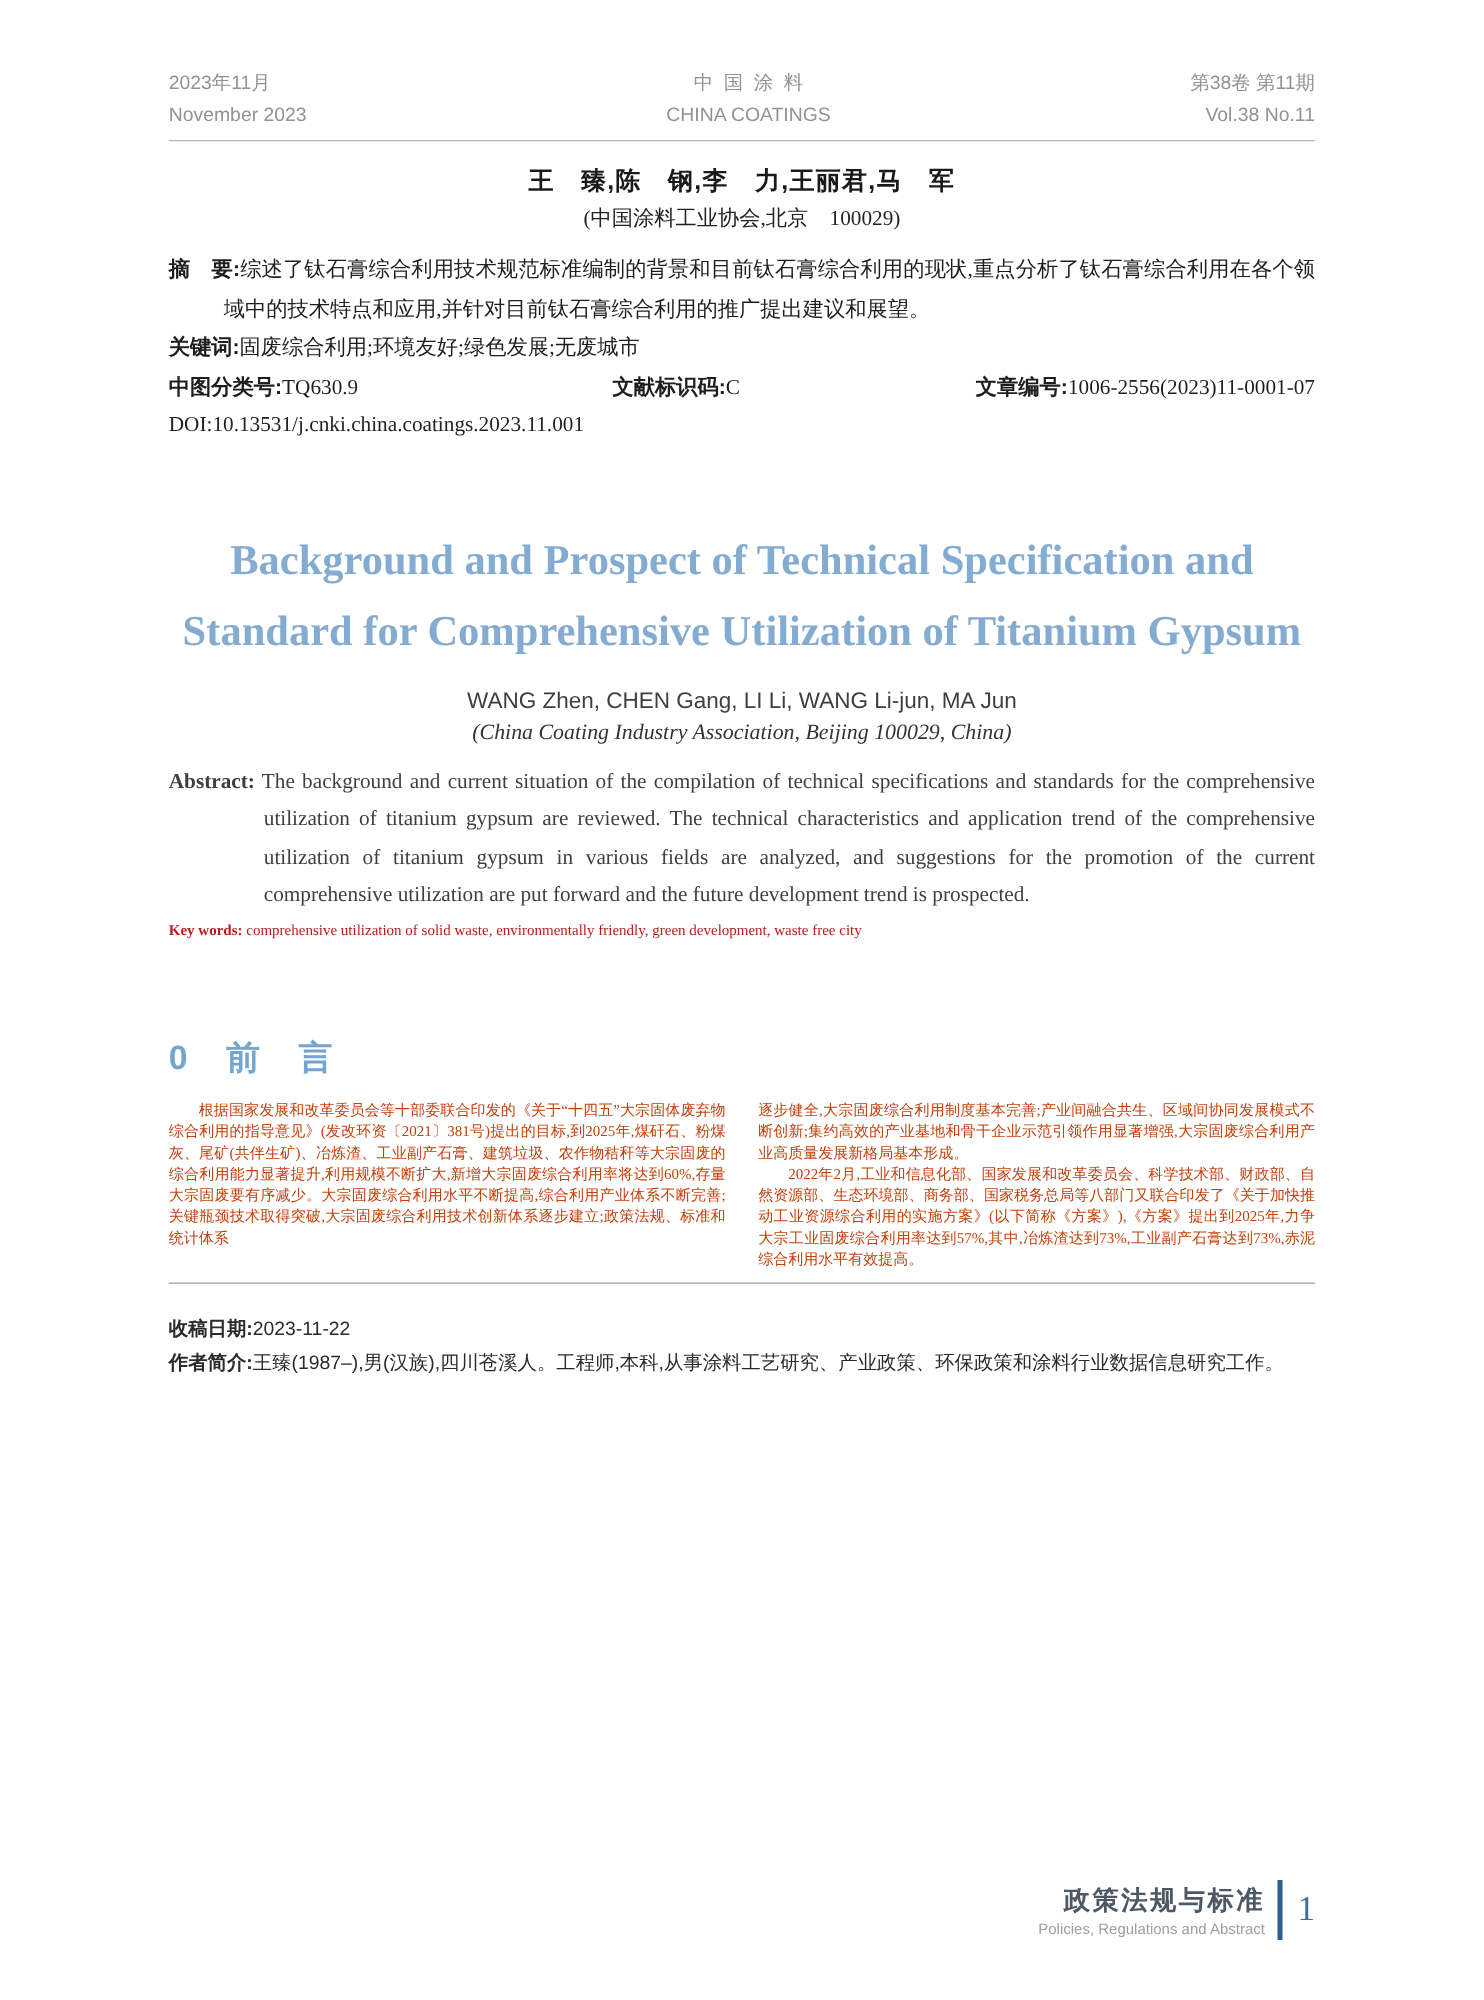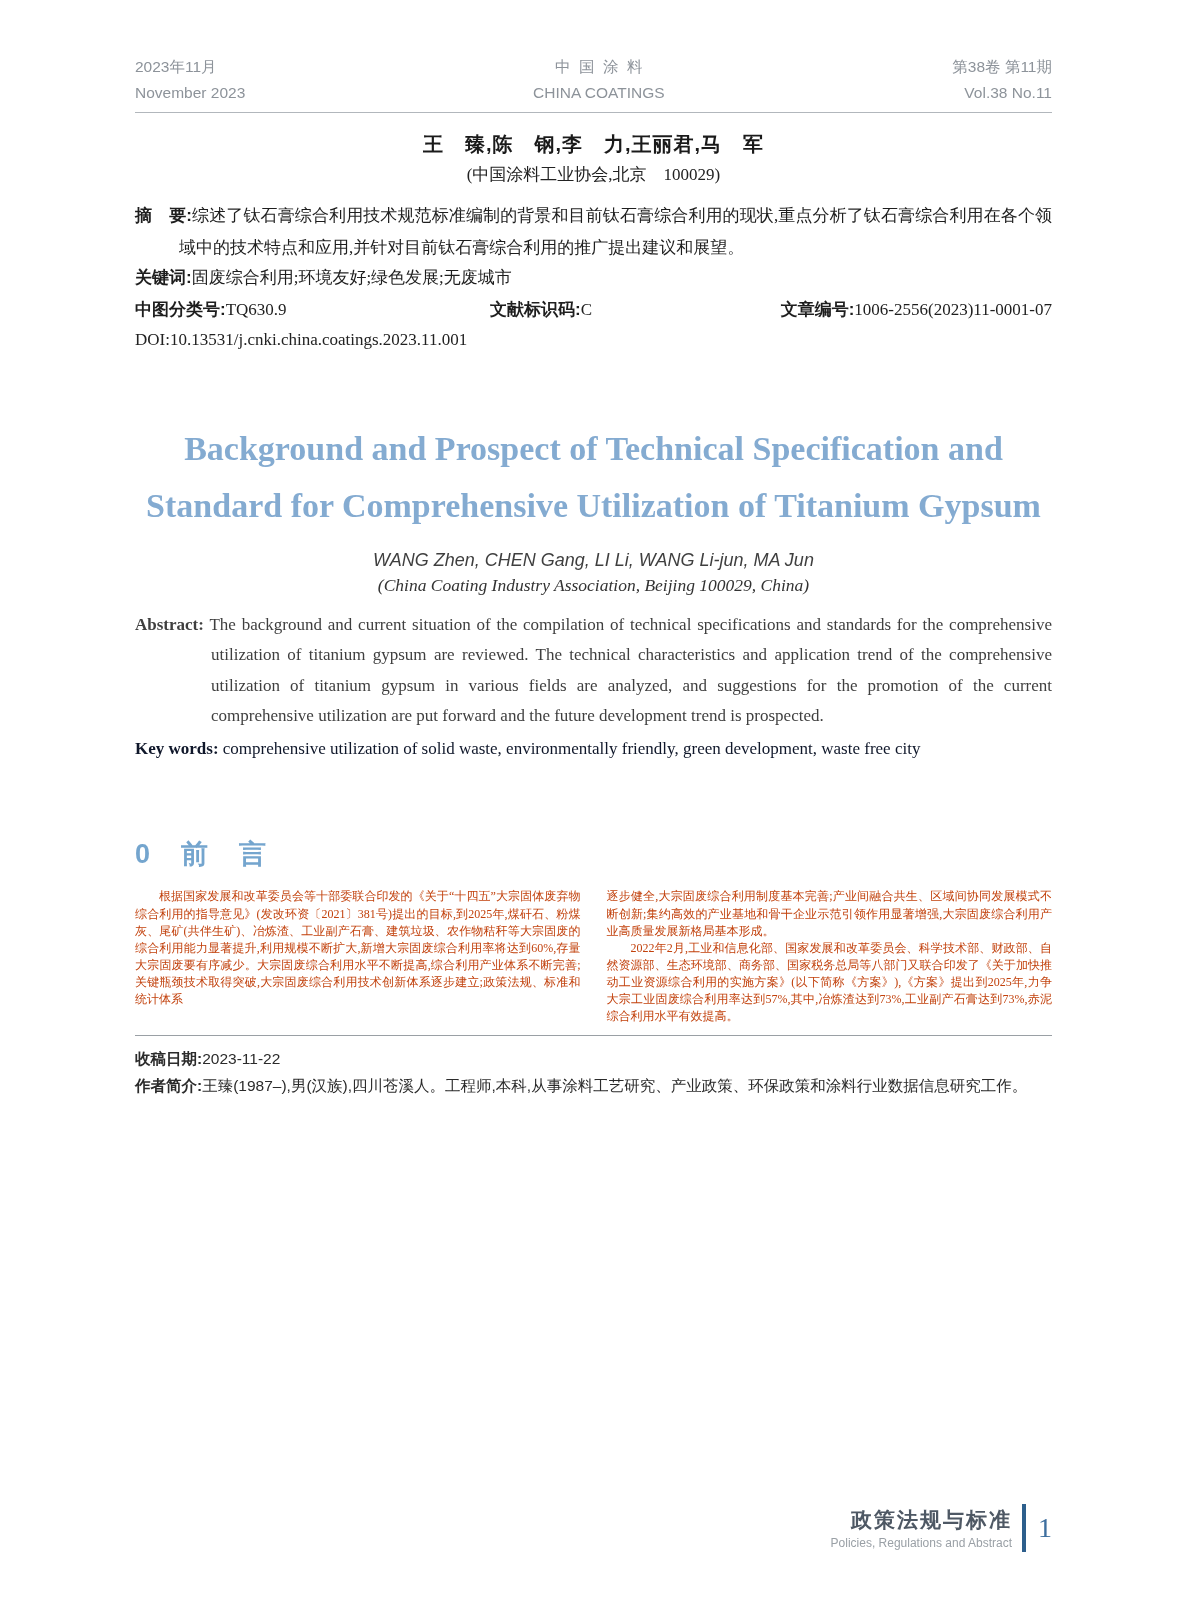--- a/index.html
+++ b/index.html
@@ -65,55 +65,55 @@
     margin:70px 0 0;
     text-align:center;
     font-family:"Liberation Serif", serif;
     font-weight:bold;
     font-size:34px; line-height:1.68;
     color:#84abd1;
   }
   .authors-en {
     margin-top:16px; text-align:center;
     font-family:"Liberation Sans", sans-serif;
-    font-size:18px; color:#3f3f3f;font-style:italic;
+    font-size:18px; color:#3f3f3f;
   }
   .affil-en { margin-top:4px; text-align:center; font-style:italic; font-size:17.5px; color:#333; }
 
   
   .abstract-en {
     margin-top:14px;
     font-size:17px; line-height:1.78; color:#3f3f3f;
     text-align:justify;
     padding-left:76px; text-indent:-76px;
   }
   .keywords-en {
     margin-top:3px;
-    font-size:17px; line-height:1.78; color:#0f172a;
+    font-size:12px; line-height:1.78; color:#b91c1c;
     padding-left:88px; text-indent:-88px;
   }
 
   
   .section-heading {
     margin:72px 0 0;
     font-family:"Liberation Sans", sans-serif;
     font-weight:bold; font-size:27px; letter-spacing:2px;
     color:#74a5ce;
   }
   .body-cols { display:flex; gap:26px; margin-top:16px; }
   .col { flex:1; min-width:0; }
   .para {
     margin:0;
     font-size:12px; line-height:1.425;
     text-align:justify; color:#c2410c;
   }
   .para.indent { text-indent:2em; }
 
   
-  .footnotes { margin-top:10px; padding-top:10px; border-top:1.5px solid #9aa0a5; }
+  .footnotes { margin-top:10px; padding-top:24px; border-top:1.5px solid #9aa0a5; }
   .footnote {
     font-family:"Liberation Sans", sans-serif;
     font-size:15.5px; line-height:1.7; color:#2b2b2b;
   }
 
   
   .page-footer {
     position:absolute; right:135px; bottom:48px;
     display:flex; align-items:center;
   }

